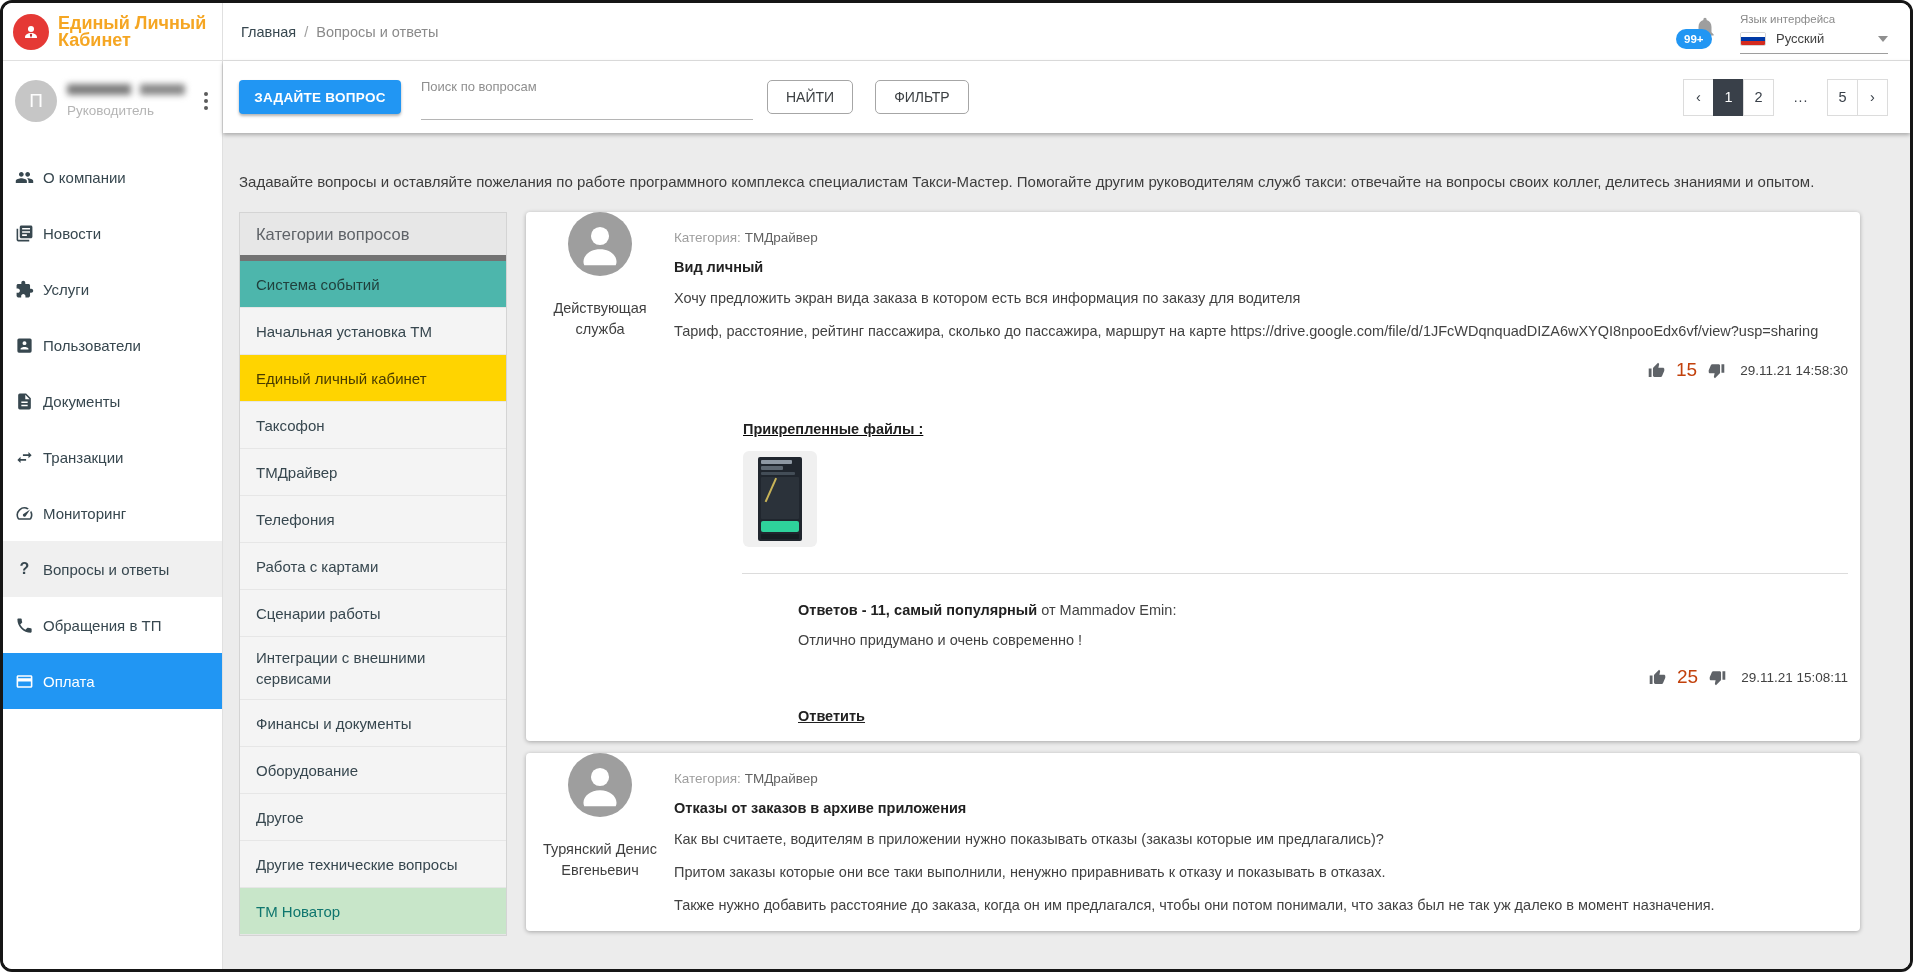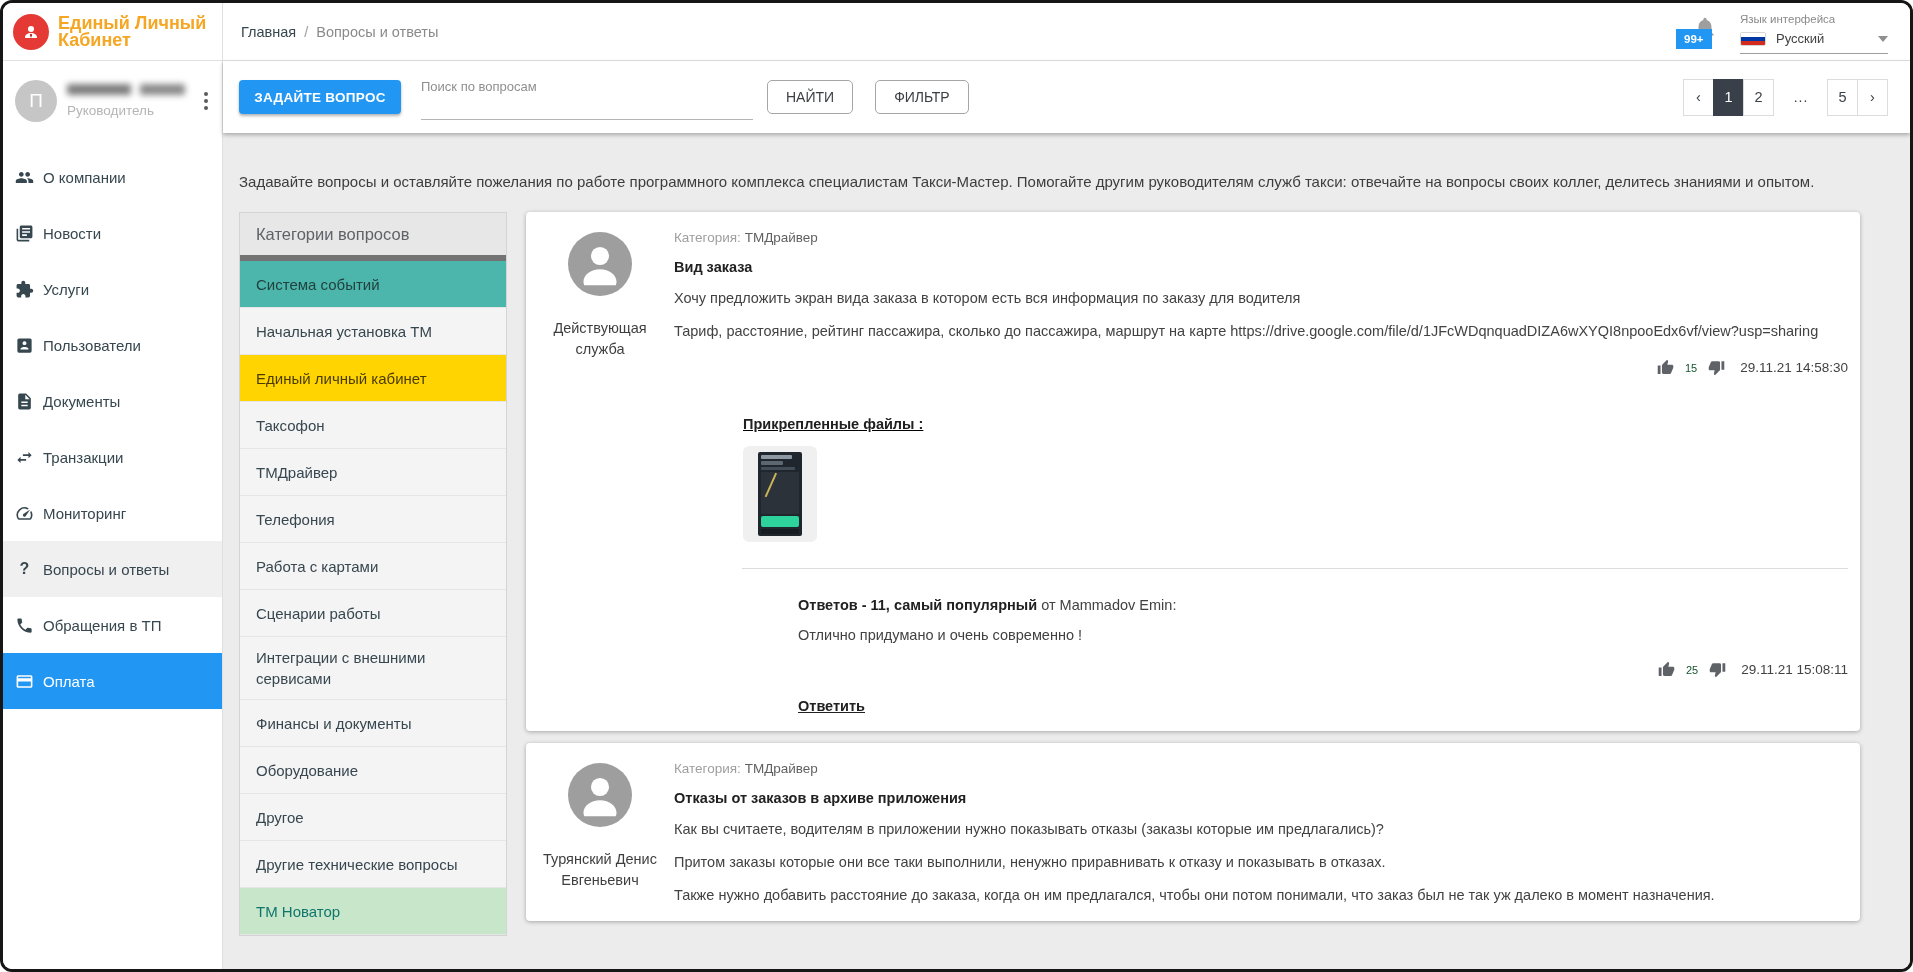--- a/index.html
+++ b/index.html
@@ -30,21 +30,21 @@
   
   .main { flex:1; display:flex; flex-direction:column; min-width:0; }
   .topbar { height:58px; min-height:58px; background:#fff; border-bottom:1px solid #e0e0e0; display:flex; align-items:center; padding:0 22px 0 18px; }
   .breadcrumb { font-size:14.5px; display:flex; gap:8px; align-items:center; }
   .bc-home { color:#37474f; cursor:pointer; }
   .bc-sep { color:#9e9e9e; }
   .bc-cur { color:#8a8a8a; }
   .top-right { margin-left:auto; display:flex; align-items:flex-start; gap:22px; }
   .bell-wrap { position:relative; margin-top:6px; cursor:pointer; }
   .bell-wrap svg { width:26px; height:26px; fill:#9e9e9e; }
-  .badge { position:absolute; left:-16px; top:14px; background:#2196f3; color:#fff; font-size:11.5px; font-weight:700; padding:4px 8px; border-radius:0;text-align:right; }
+  .badge { position:absolute; left:-16px; top:14px; background:#2196f3; color:#fff; font-size:11.5px; font-weight:700; padding:4px 8px; border-radius:10px;text-align:right; }
   .lang { display:flex; flex-direction:column; gap:6px; padding-top:4px; }
   .lang-label { font-size:11.5px; color:#8a8a8a; }
   .lang-row { display:flex; align-items:center; gap:10px; border-bottom:1px solid #9e9e9e; padding-bottom:7px; min-width:148px; cursor:pointer; }
   .flag { width:26px; height:14px; border-radius:2px; overflow:hidden; display:flex; flex-direction:column; border:1px solid #d6d6d6; }
   .flag i { flex:1; } .flag .f-w{background:#fff;} .flag .f-b{background:#0039a6;} .flag .f-r{background:#d52b1e;}
   .lang-val { font-size:13px; color:#424242; }
   .caret { width:0; height:0; border-left:5px solid transparent; border-right:5px solid transparent; border-top:6px solid #8f8f8f; margin-left:auto; }
 
   .toolbar { height:72px; min-height:72px; background:#fff; display:flex; align-items:center; padding:0 22px 0 16px; position:relative; z-index:2; box-shadow:0 2px 4px rgba(0,0,0,.28); }
   .ask-btn { width:162px; height:34px; background:#2196f3; color:#fff; border:none; border-radius:4px; font-size:13.5px; font-weight:700; letter-spacing:.3px; cursor:pointer; box-shadow:0 2px 3px rgba(0,0,0,.3); font-family:inherit; }
@@ -68,32 +68,32 @@
   .categories { width:268px; min-width:268px; border:1px solid #d4d4d4; background:#f4f4f4; }
   .cat-header { height:48px; background:#e7e7e7; display:flex; align-items:center; padding:0 16px; color:#5f6368; font-size:16.5px; border-bottom:6px solid #737373; }
   .cat-item { min-height:47px; display:flex; align-items:center; padding:10px 16px; font-size:15px; color:#37474f; background:#f4f4f4; border-bottom:1px solid #e6e6e6; cursor:pointer; line-height:21px; }
   .cat-item.teal { background:#4db6ac; color:#20413d; }
   .cat-item.yellow { background:#ffd400; color:#4a3c00; }
   .cat-item.green { background:#c8e6c9; color:#0f766e; }
 
   
   .cards { flex:1; margin-left:19px; margin-right:20px; display:flex; flex-direction:column; }
   .qcard { background:#fff; border-radius:4px; box-shadow:0 1px 4px rgba(0,0,0,.3); display:flex; margin-bottom:12px; }
-  .q-author { width:148px; min-width:148px; display:flex; flex-direction:column; align-items:center;margin-top:20px; }
+  .q-author { width:148px; min-width:148px; display:flex; flex-direction:column; align-items:center; }
   .q-avatar { width:64px; height:64px; }
   .q-author-name { margin-top:22px; font-size:14.5px; color:#3f3f3f; text-align:center; line-height:21px; padding:0 4px; }
   .q-content { flex:1; padding:18px 12px 16px 0; min-width:0; }
   .q-cat { font-size:13.5px; }
   .q-cat .lbl { color:#9e9e9e; }
   .q-cat .val { color:#616161; }
   .q-title { margin-top:14px; font-size:14.5px; font-weight:700; color:#212121; }
   .q-para { margin-top:13px; font-size:14.5px; color:#424242; line-height:20px; overflow-wrap:break-word; }
   .likes-row { margin-top:18px; display:flex; align-items:center; justify-content:flex-end; gap:11px; }
   .likes-row svg { width:17px; height:17px; fill:#5f6368; cursor:pointer; }
-  .like-count { font-size:11px; color:#14532d; }
+  .like-count { font-size:19px; color:#c2410c; }
   .stamp { font-size:13.5px; color:#424242; margin-left:4px; }
   .attach { margin-left:69px; margin-top:40px;text-decoration:underline; }
   .attach-label { font-size:14.5px; font-weight:700; color:#212121; }
   .attach-thumb { margin-top:14px; width:74px; height:96px; background:#f0f0f0; border-radius:6px; display:flex; align-items:center; justify-content:center; cursor:pointer; }
   .phone { width:44px; height:84px; background:#20262e; border-radius:2px; display:flex; flex-direction:column; padding:3px 3px 2px; gap:2px; }
   .phone .pb1 { height:4px; width:82%; background:#8e98a3; border-radius:1px; }
   .phone .pb2 { height:4px; width:58%; background:#5d6771; border-radius:1px; }
   .phone .pb3 { height:3px; width:90%; background:#434d57; border-radius:1px; }
   .phone .pmap { flex:1; background:#2b323a; border-radius:1px; position:relative; overflow:hidden; }
   .phone .pmap i { position:absolute; left:8px; top:4px; width:22px; height:26px; border-left:2px solid #c9b458; transform:rotate(24deg); }
@@ -277,21 +277,21 @@
               <div class="q-author">
                 <svg class="q-avatar" viewBox="0 0 24 24">
                   <circle cx="12" cy="12" r="12" fill="#9e9e9e"></circle>
                   <circle cx="12" cy="9" r="3.4" fill="#fff"></circle>
                   <path fill="#fff" d="M12 14c-3.5 0-6.2 2.1-6.2 4.7 0 .5.1.9.3 1.3h11.8c.2-.4.3-.8.3-1.3 0-2.6-2.7-4.7-6.2-4.7z"></path>
                 </svg>
                 <div class="q-author-name">Действующая служба</div>
               </div>
               <div class="q-content">
                 <div class="q-cat"><span class="lbl">Категория:</span> <span class="val">ТМДрайвер</span></div>
-                <div class="q-title">Вид заказа</div>
+                <div class="q-title">Вид личный</div>
                 <p class="q-para">Хочу предложить экран вида заказа в котором есть вся информация по заказу для водителя</p>
                 <p class="q-para">Тариф, расстояние, рейтинг пассажира, сколько до пассажира, маршрут на карте https://drive.google.com/file/d/1JFcWDqnquadDIZA6wXYQI8npooEdx6vf/view?usp=sharing</p>
                 <div class="likes-row">
                   <svg class="" viewBox="0 0 24 24">
                     <path d="M1 21h4V9H1v12zM23 10c0-1.1-.9-2-2-2h-6.31l.95-4.57.03-.32c0-.41-.17-.79-.44-1.06L14.17 1 7.58 7.59C7.22 7.95 7 8.45 7 9v10c0 1.1.9 2 2 2h9c.83 0 1.54-.5 1.84-1.22l3.02-7.05c.09-.23.14-.47.14-.73v-2z"></path>
                   </svg>
                   <span class="like-count">15</span>
                   <svg class="" viewBox="0 0 24 24">
                     <path d="M15 3H6c-.83 0-1.54.5-1.84 1.22l-3.02 7.05c-.09.23-.14.47-.14.73v2c0 1.1.9 2 2 2h6.31l-.95 4.57-.03.32c0 .41.17.79.44 1.06L9.83 23l6.59-6.59c.36-.36.58-.86.58-1.41V5c0-1.1-.9-2-2-2zm4 0v12h4V3h-4z"></path>
                   </svg>

